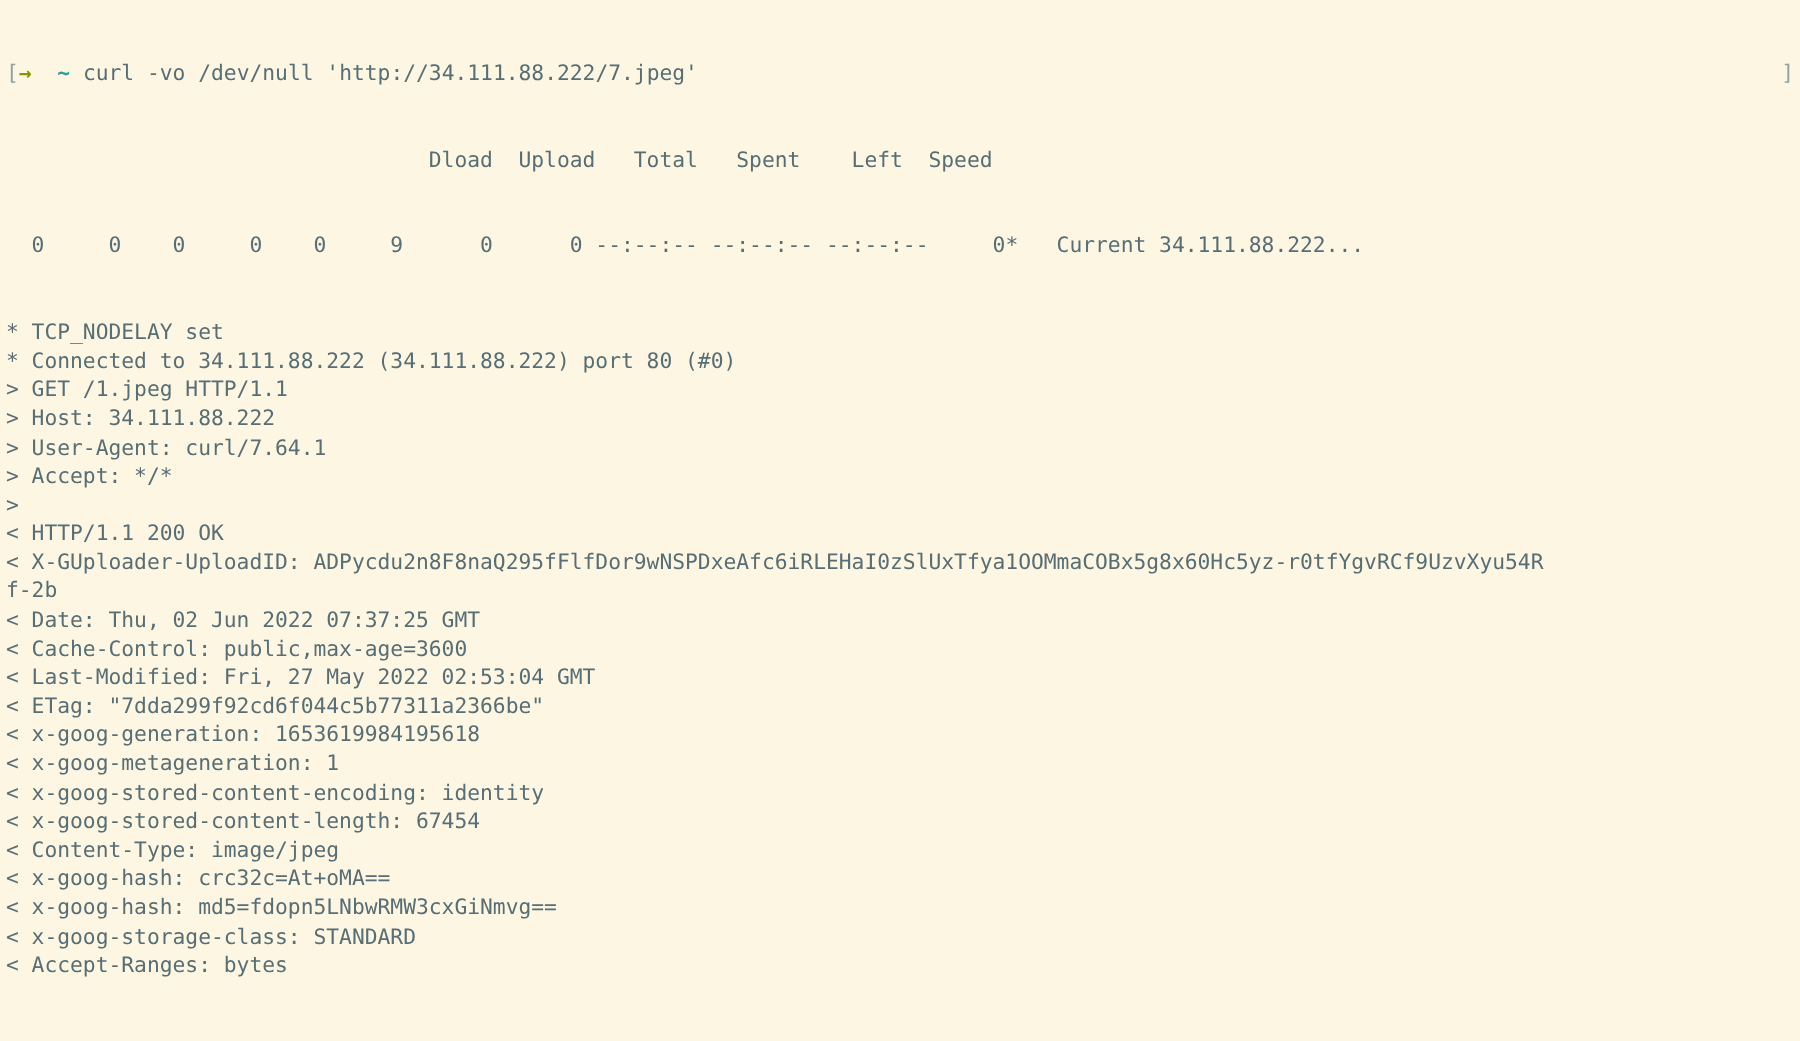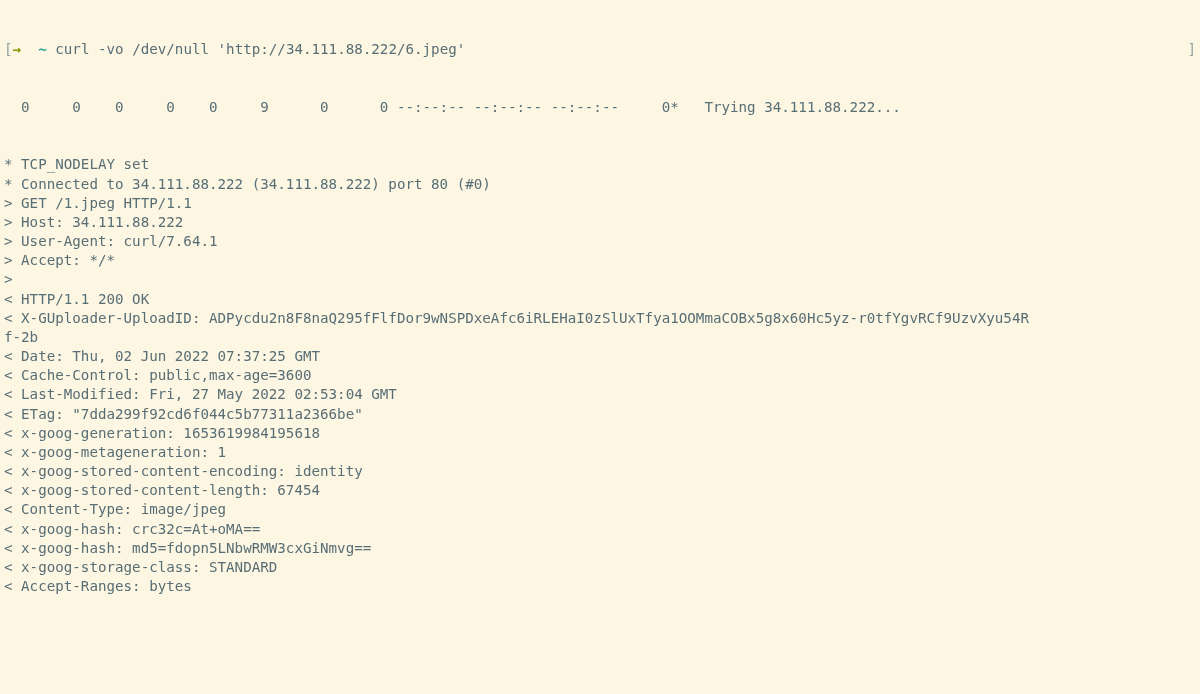--- a/index.html
+++ b/index.html
@@ -20,17 +20,18 @@
   }
   .line { display: block; }
   .arrow-green { color: #859900; font-weight: bold; }
   .tilde-teal { color: #2aa198; font-weight: bold; }
   .bracket-weak { color:#93a1a1; }
 </style>
 </head>
 <body>
 
 <div class="term">
-  <span class="line"><span class="bracket-weak">[</span><span class="arrow-green">→</span>  <span class="tilde-teal">~</span> <span>curl -vo /dev/null 'http://34.111.88.222/6.jpeg'</span><span style="float:right" class="bracket-weak">]</span></span>
-  <span class="line"><span>  0     0    0     0    0     9      0      0 --:--:-- --:--:-- --:--:--     0</span><span>*   Trying 34.111.88.222...</span></span>
+  <span class="line"><span class="bracket-weak">[</span><span class="arrow-green">→</span>  <span class="tilde-teal">~</span> <span>curl -vo /dev/null 'http://34.111.88.222/7.jpeg'</span><span style="float:right" class="bracket-weak">]</span></span>
+  <span class="line">                                 Dload  Upload   Total   Spent    Left  Speed</span>
+  <span class="line"><span>  0     0    0     0    0     9      0      0 --:--:-- --:--:-- --:--:--     0</span><span>*   Current 34.111.88.222...</span></span>
   <div id="dynamic-lines"><span class="line">* TCP_NODELAY set</span><span class="line">* Connected to 34.111.88.222 (34.111.88.222) port 80 (#0)</span><span class="line">&gt; GET /1.jpeg HTTP/1.1</span><span class="line">&gt; Host: 34.111.88.222</span><span class="line">&gt; User-Agent: curl/7.64.1</span><span class="line">&gt; Accept: */*</span><span class="line">&gt;</span><span class="line">&lt; HTTP/1.1 200 OK</span><span class="line">&lt; X-GUploader-UploadID: ADPycdu2n8F8naQ295fFlfDor9wNSPDxeAfc6iRLEHaI0zSlUxTfya1OOMmaCOBx5g8x60Hc5yz-r0tfYgvRCf9UzvXyu54R</span><span class="line">f-2b</span><span class="line">&lt; Date: Thu, 02 Jun 2022 07:37:25 GMT</span><span class="line">&lt; Cache-Control: public,max-age=3600</span><span class="line">&lt; Last-Modified: Fri, 27 May 2022 02:53:04 GMT</span><span class="line">&lt; ETag: "7dda299f92cd6f044c5b77311a2366be"</span><span class="line">&lt; x-goog-generation: 1653619984195618</span><span class="line">&lt; x-goog-metageneration: 1</span><span class="line">&lt; x-goog-stored-content-encoding: identity</span><span class="line">&lt; x-goog-stored-content-length: 67454</span><span class="line">&lt; Content-Type: image/jpeg</span><span class="line">&lt; x-goog-hash: crc32c=At+oMA==</span><span class="line">&lt; x-goog-hash: md5=fdopn5LNbwRMW3cxGiNmvg==</span><span class="line">&lt; x-goog-storage-class: STANDARD</span><span class="line">&lt; Accept-Ranges: bytes</span></div>
   
 </div>
 
 </body></html>

